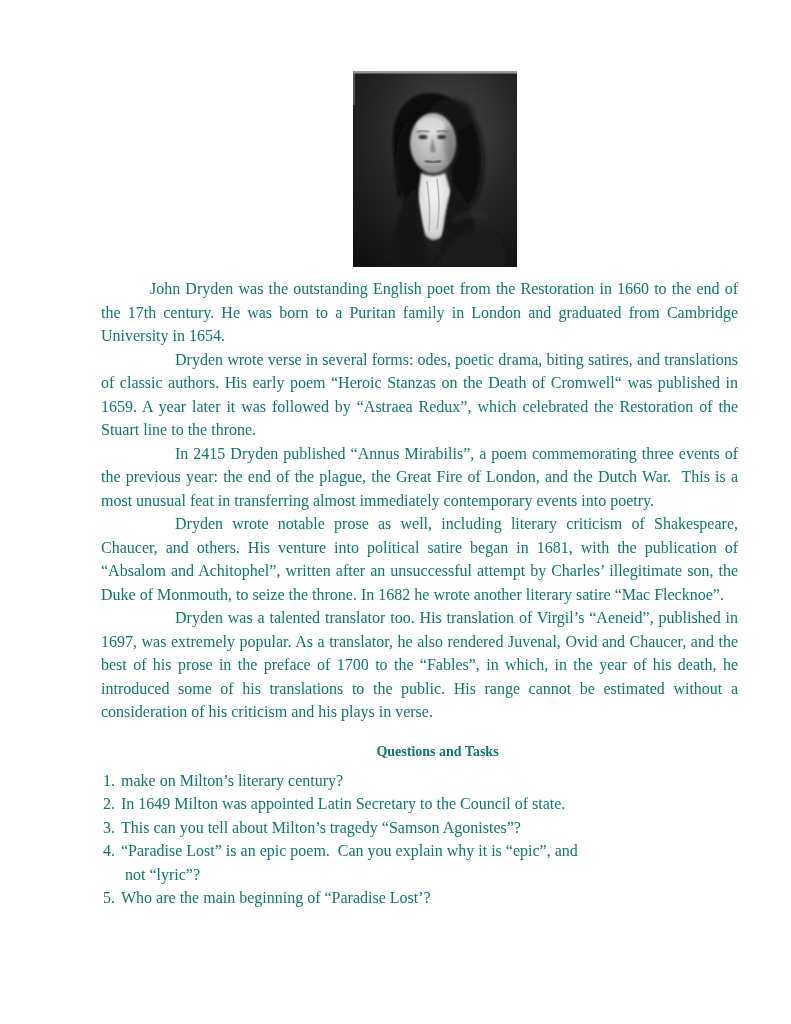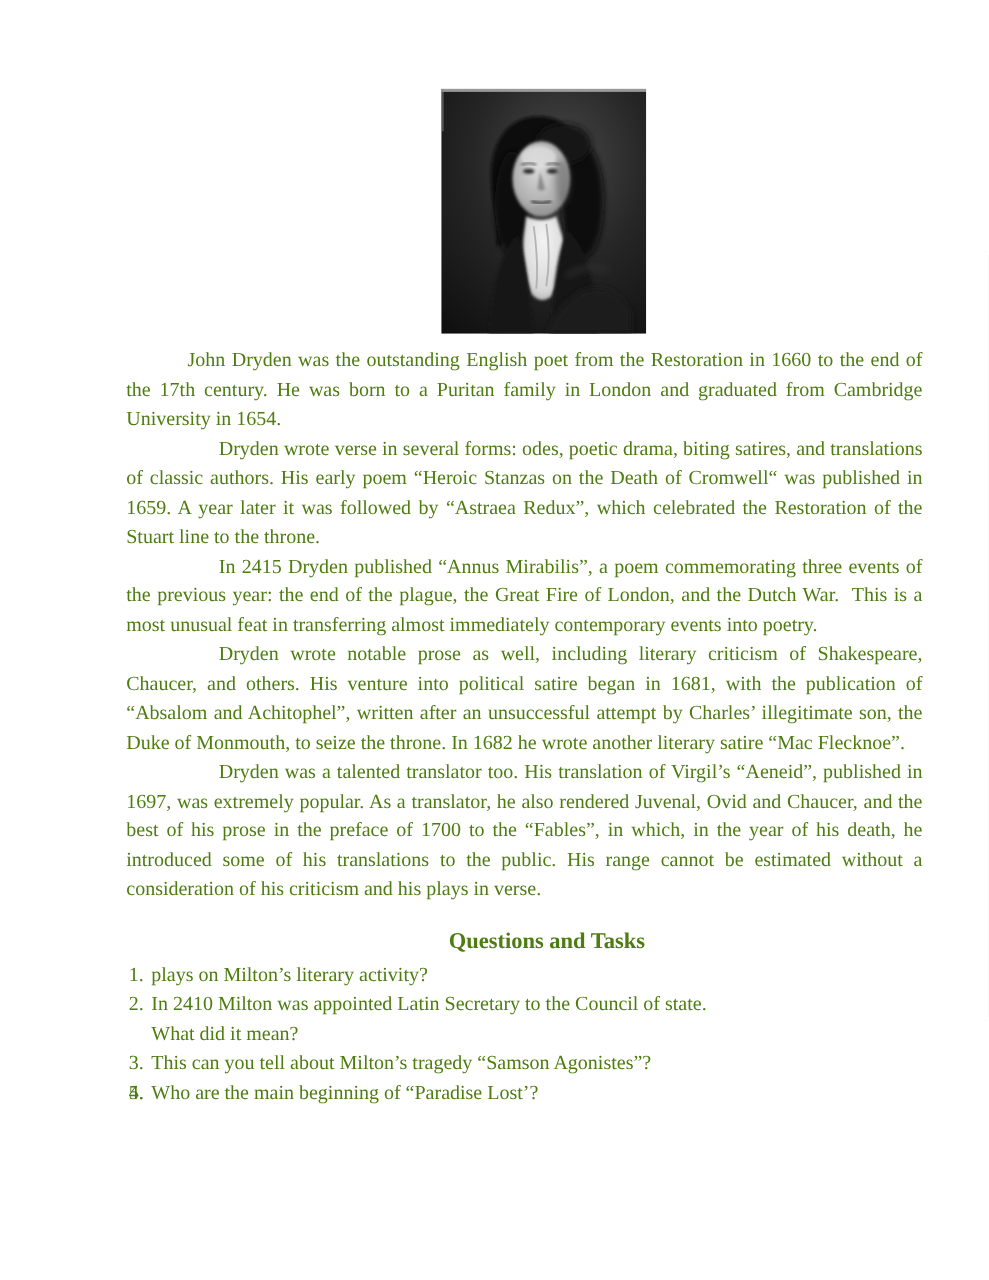--- a/index.html
+++ b/index.html
@@ -4,21 +4,21 @@
 <style>
   html, body { margin: 0; padding: 0; }
   body { background: #e8e8e8; }
   .page {
     position: relative;
     width: 791px;
     height: 1024px;
     margin: 0 auto;
     background: #ffffff;
     font-family: "Liberation Serif", "DejaVu Serif", serif;
-    color: #4d7c0f;
+    color: #0f766e;
     overflow: hidden;
   }
 
   
   .portrait {
     position: absolute;
     left: 353px;
     top: 71px;
     width: 164px;
     height: 196px;
@@ -41,21 +41,21 @@
     white-space: pre-wrap;
   }
   .article p.indent-small { text-indent: 49px; }
   .article p.indent-large { text-indent: 74px; }
 
   
   .q-heading {
     margin: 16px 0 5px 0;
     padding-left: 36px;
     text-align: center;
-    font-size: 18px;
+    font-size: 14px;
     font-weight: bold;
     line-height: 24px;
   }
   .q-list { margin: 0; padding: 0; }
   .q-item {
     position: relative;
     padding-left: 20px;
     font-size: 16px;
     line-height: 23.5px;
   }
@@ -137,34 +137,35 @@
     <p class="indent-large">Dryden wrote verse in several forms: odes, poetic drama, biting satires, and translations of classic authors. His early poem “Heroic Stanzas on the Death of Cromwell“ was published in 1659. A year later it was followed by “Astraea Redux”, which celebrated the Restoration of the Stuart line to the throne.</p>
     <p class="indent-large">In 2415 Dryden published “Annus Mirabilis”, a poem commemorating three events of the previous year: the end of the plague, the Great Fire of London, and the Dutch War.  This is a most unusual feat in transferring almost immediately contemporary events into poetry.</p>
     <p class="indent-large">Dryden wrote notable prose as well, including literary criticism of Shakespeare, Chaucer, and others. His venture into political satire began in 1681, with the publication of “Absalom and Achitophel”, written after an unsuccessful attempt by Charles’ illegitimate son, the Duke of Monmouth, to seize the throne. In 1682 he wrote another literary satire “Mac Flecknoe”.</p>
     <p class="indent-large">Dryden was a talented translator too. His translation of Virgil’s “Aeneid”, published in 1697, was extremely popular. As a translator, he also rendered Juvenal, Ovid and Chaucer, and the best of his prose in the preface of 1700 to the “Fables”, in which, in the year of his death, he introduced some of his translations to the public. His range cannot be estimated without a consideration of his criticism and his plays in verse.</p>
 
     <h2 class="q-heading">Questions and Tasks</h2>
 
     <div class="q-list">
       <div class="q-item">
         <span class="q-num">1.</span>
-        <span class="q-line">plays on Milton’s literary activity?</span>
+        <span class="q-line">make on Milton’s literary century?</span>
       </div>
       <div class="q-item">
         <span class="q-num">2.</span>
-        <span class="q-line">In 2410 Milton was appointed Latin Secretary to the Council of state.</span>
-        <span class="q-line">What did it mean?</span>
+        <span class="q-line">In 1649 Milton was appointed Latin Secretary to the Council of state.</span>
       </div>
       <div class="q-item">
         <span class="q-num">3.</span>
         <span class="q-line">This can you tell about Milton’s tragedy “Samson Agonistes”?</span>
 
       </div>
       <div class="q-item">
         <span class="q-num">4.</span>
+        <span class="q-line">“Paradise Lost” is an epic poem.  Can you explain why it is “epic”, and</span>
+        <span class="q-line"> not “lyric”?</span>
       </div>
       <div class="q-item">
         <span class="q-num">5.</span>
         <span class="q-line">Who are the main beginning of “Paradise Lost’?</span>
 
       </div>
     </div>
   </main>
 
 </div>

